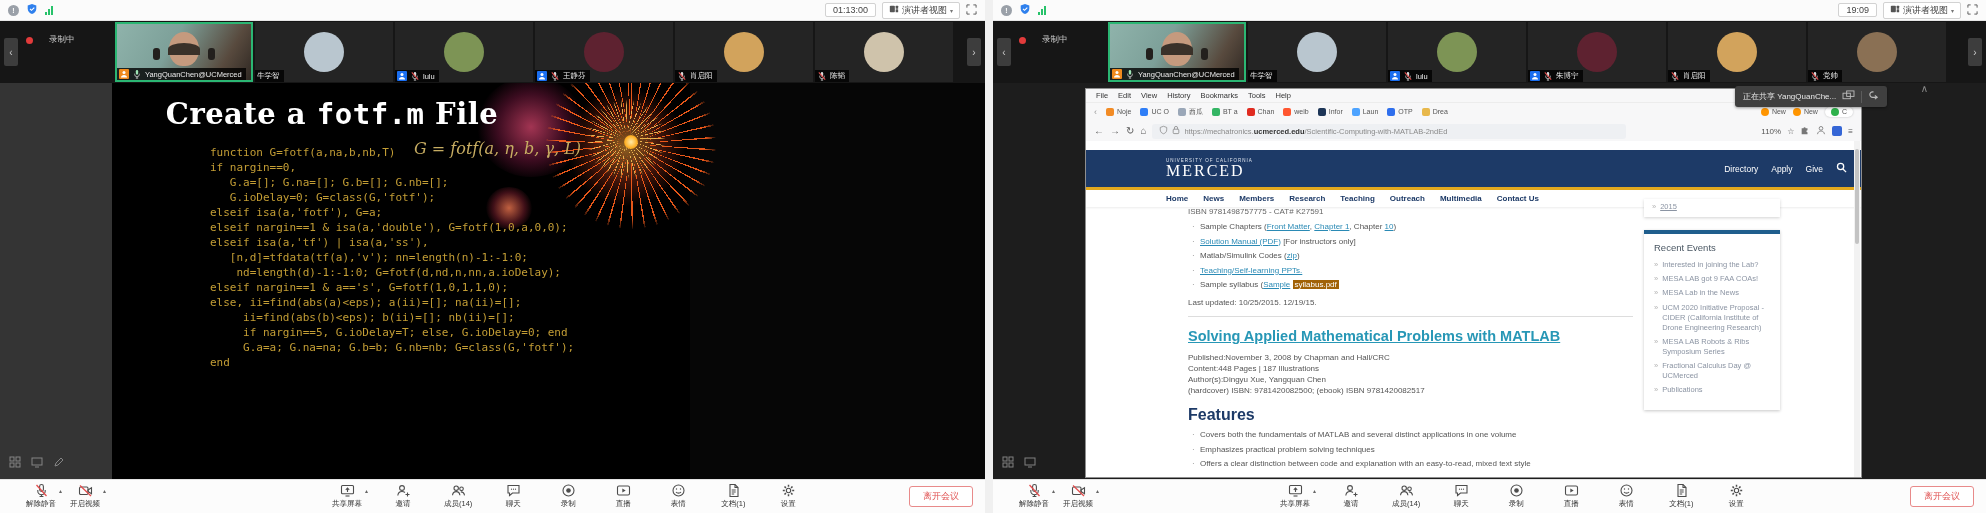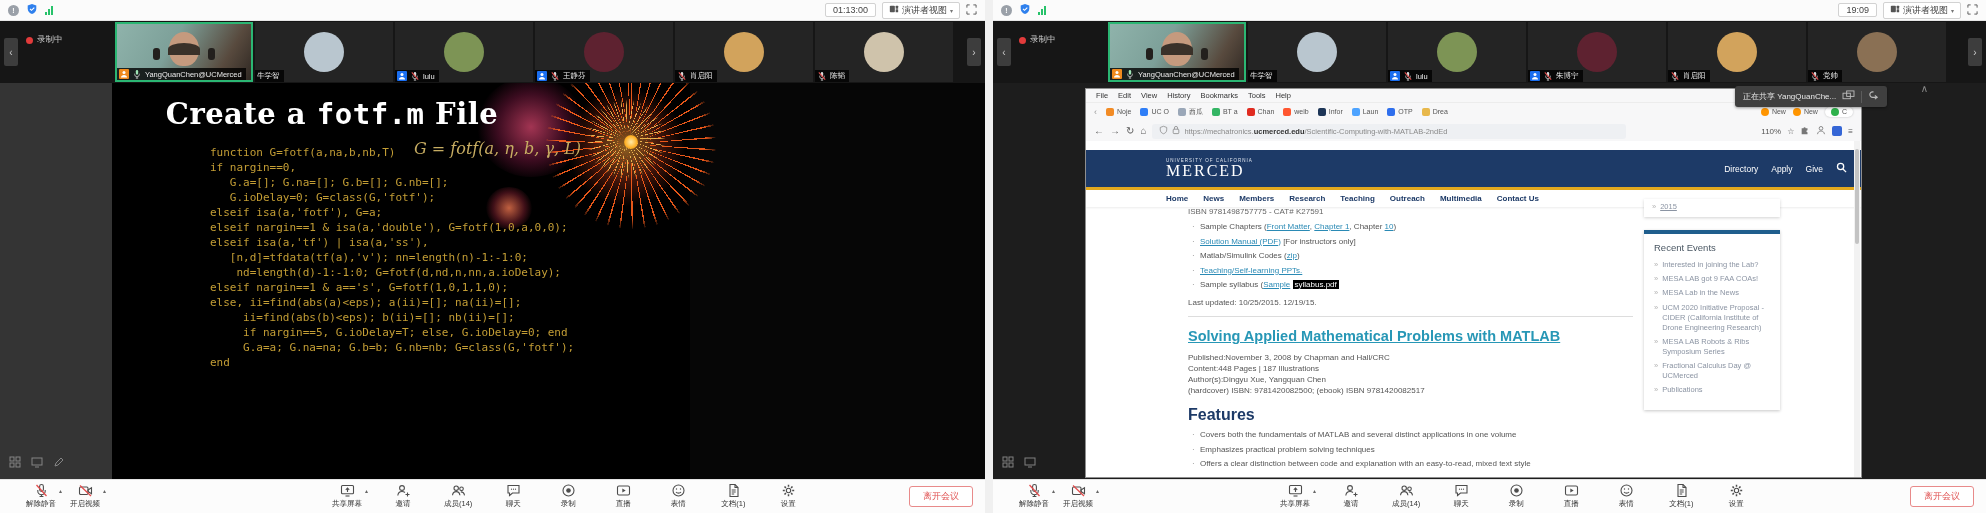--- a/index.html
+++ b/index.html
@@ -18,21 +18,21 @@
   .tb-right{margin-left:auto;display:flex;align-items:center;gap:6px;}
   .timer{border:1px solid #d2d2d2;border-radius:2px;background:#fff;font-size:9px;color:#444;padding:1px 7px;}
   .viewbtn{border:1px solid #d2d2d2;border-radius:2px;background:#fff;font-size:9px;color:#444;padding:1px 6px;display:flex;align-items:center;gap:3px;}
   .caret-d{font-size:6px;color:#777;}
 
   
   .strip{position:absolute;top:21px;left:0;right:0;height:62px;background:#161616;z-index:5;}
   .edge-btn{position:absolute;width:14px;height:28px;background:#3d3d3d;color:#c9c9c9;border-radius:2px;font-size:10px;display:flex;align-items:center;justify-content:center;top:17px;}
   .edge-btn.prev{left:4px;}
   .edge-btn.next{right:4px;}
-  .recwrap{position:absolute;left:26px;top:13px;display:flex;align-items:center;gap:4px;font-size:8.5px;color:#c9c9c9;}
+  .recwrap{position:absolute;left:26px;top:13px;display:flex;align-items:center;gap:16px;font-size:8.5px;color:#c9c9c9;}
   .recdot{width:7px;height:7px;border-radius:50%;background:#e23b3b;}
   .thumbs{position:absolute;left:115px;top:1px;display:flex;gap:2px;}
   .thumb{width:138px;height:60px;background:#242424;position:relative;box-sizing:border-box;flex:none;}
   .thumb--video{border:2px solid #2bb673;background:linear-gradient(120deg,#8fb3ab 0%,#7da099 40%,#584a3e 78%,#2f2823 100%);}
   .vface{position:absolute;left:50%;top:44%;transform:translate(-50%,-50%);width:30px;height:34px;border-radius:50% 50% 46% 46%;background:#c59a7e;}
   .vhair{position:absolute;left:50%;top:11px;transform:translateX(-50%);width:32px;height:12px;border-radius:50% 50% 0 0;background:#3a3129;}
   .vphone{position:absolute;top:24px;width:7px;height:12px;border-radius:3px;background:#23201d;}
   .vphone.l{left:36px;}.vphone.r{right:36px;}
   .avatar{position:absolute;left:50%;top:50%;transform:translate(-50%,-50%);width:40px;height:40px;border-radius:50%;}
   .nametag{position:absolute;left:0;bottom:0;max-width:96%;background:rgba(0,0,0,.8);display:flex;align-items:center;gap:3px;padding:1px 4px 1px 2px;font-size:7.5px;color:#ececec;white-space:nowrap;overflow:hidden;}
@@ -104,21 +104,21 @@
   .ucmlogo .u1{font-size:4.5px;letter-spacing:1px;color:#dfe5ee;}
   .ucmlogo .u2{font-family:"Liberation Serif",serif;font-size:16px;letter-spacing:2px;color:#fff;line-height:1;}
   .headlinks{margin-left:auto;display:flex;align-items:center;gap:13px;color:#fff;font-size:8.5px;}
   .gold{height:3px;background:#e3a81e;}
   .ucmnav{height:17px;display:flex;align-items:center;gap:15px;padding-left:80px;font-size:8px;font-weight:bold;color:#1d3a67;background:#fff;box-shadow:0 1px 2px rgba(0,0,0,.08);}
   .maincol{position:absolute;left:102px;top:66px;width:445px;font-size:8px;color:#555;}
   .isbnline{color:#666;margin-bottom:6px;}
   .bl{margin:0 0 4.5px 12px;position:relative;line-height:1.25;}
   .bl::before{content:"·";position:absolute;left:-8px;color:#999;}
   .lnk{color:#2a8ab5;text-decoration:underline;cursor:pointer;}
-  .sel{background:#000000;color:#fff;padding:0 2px;}
+  .sel{background:#a16207;color:#fff;padding:0 2px;}
   .lastupd{margin:8px 0 0;color:#555;}
   .mainhr{border:none;border-top:1px solid #ddd;margin:9px 0 11px;}
   .bookh{color:#2797b6;font-weight:bold;font-size:14.5px;text-decoration:underline;margin:0 0 8px;cursor:pointer;}
   .publn{line-height:11px;color:#555;}
   .feath{color:#1d3a67;font-weight:bold;font-size:16px;margin:10px 0 6px;}
   .sidecol{position:absolute;left:558px;top:58px;width:136px;}
   .yearcard{background:#fff;box-shadow:0 1px 3px rgba(0,0,0,.18);padding:3px 8px 5px;font-size:7.5px;color:#8b94a3;margin-bottom:13px;}
   .evcard{background:#fff;box-shadow:0 1px 3px rgba(0,0,0,.22);border-top:4px solid #1f5e8d;padding:8px 10px 10px;}
   .evtitle{font-size:9.5px;color:#4a5763;margin:0 0 7px;}
   .ev{display:flex;gap:4px;font-size:7.5px;color:#8b94a3;line-height:1.35;margin-bottom:4px;cursor:pointer;}

